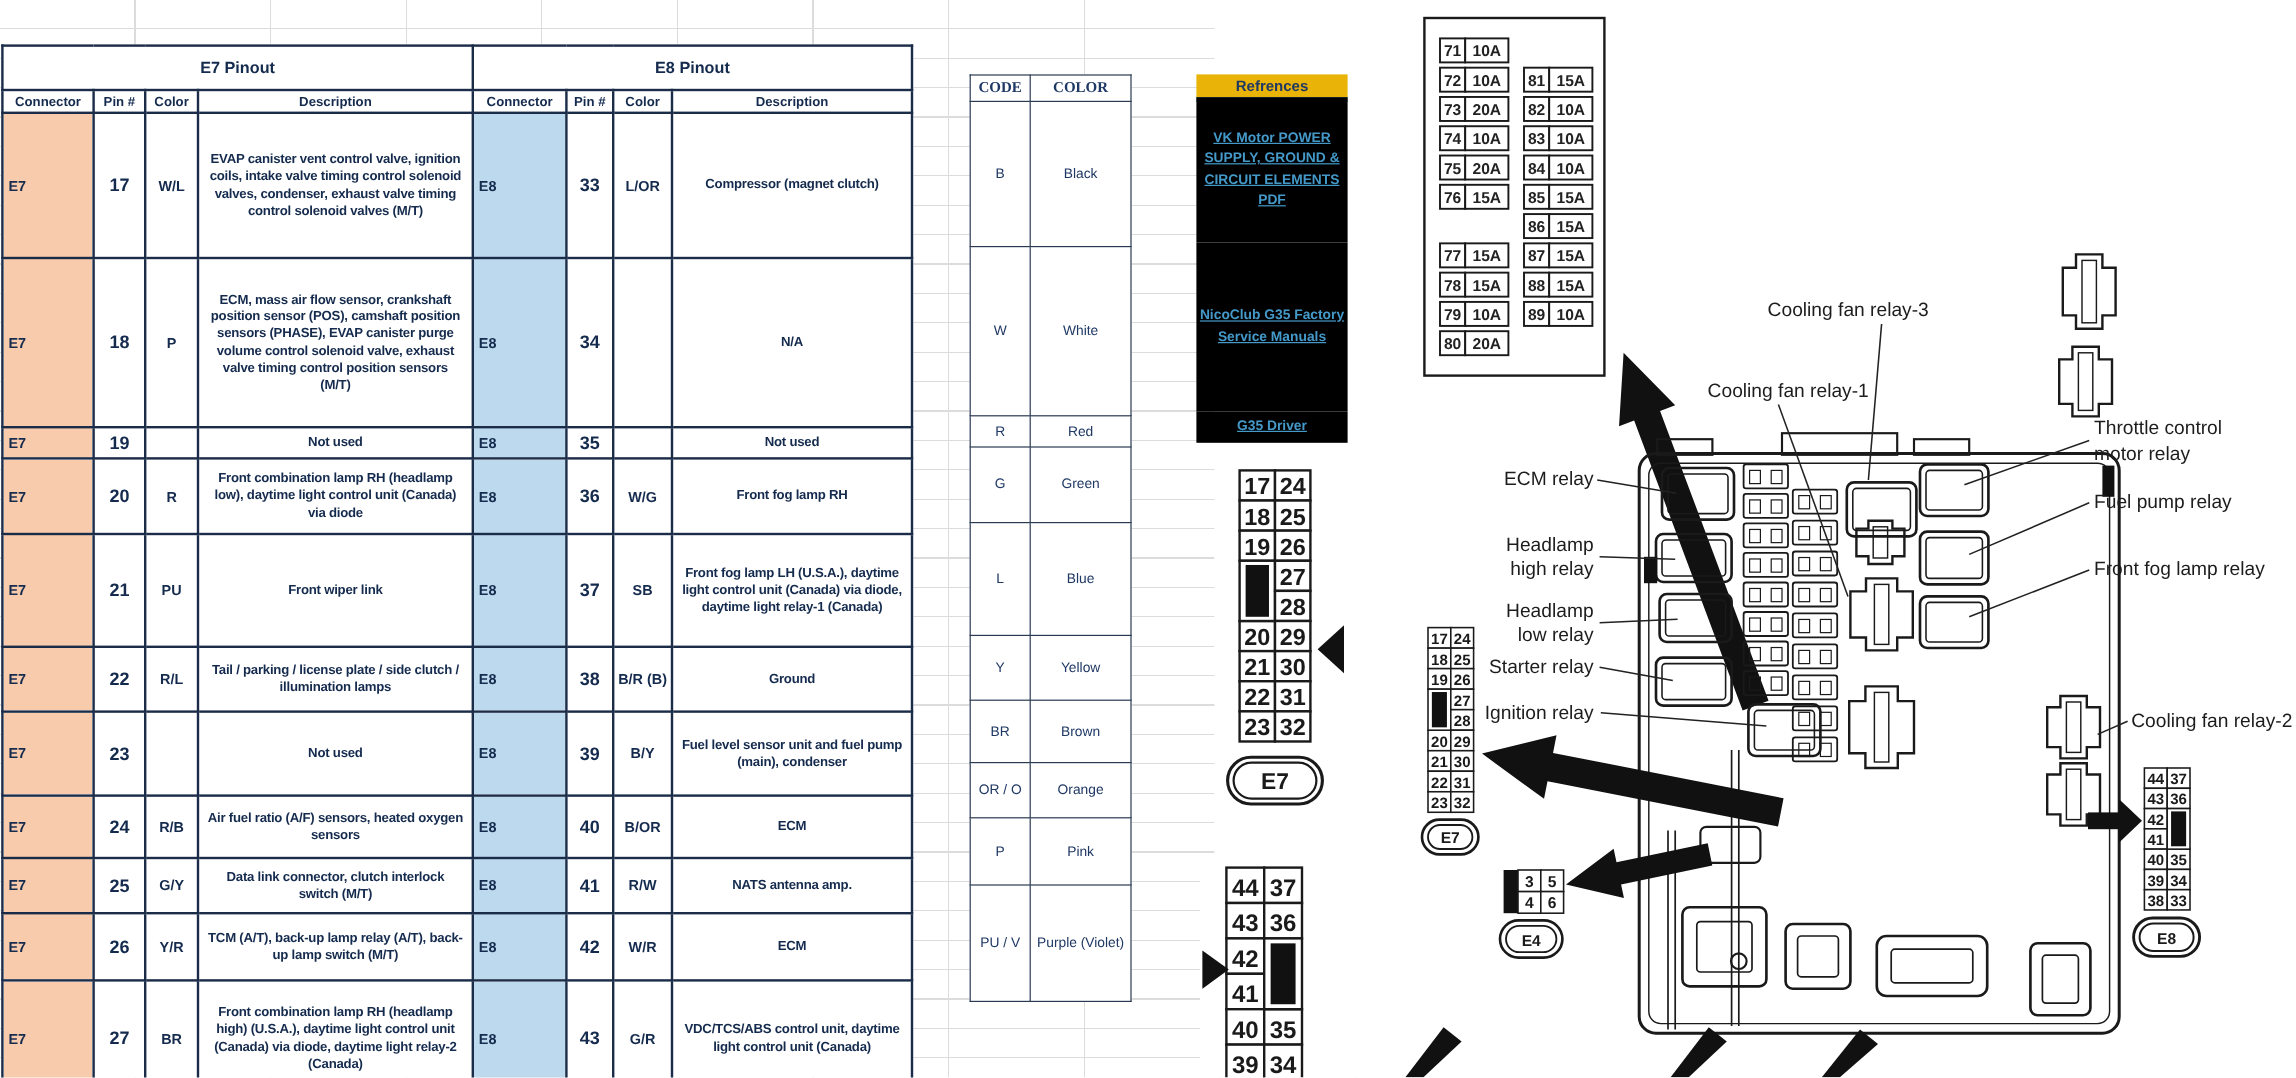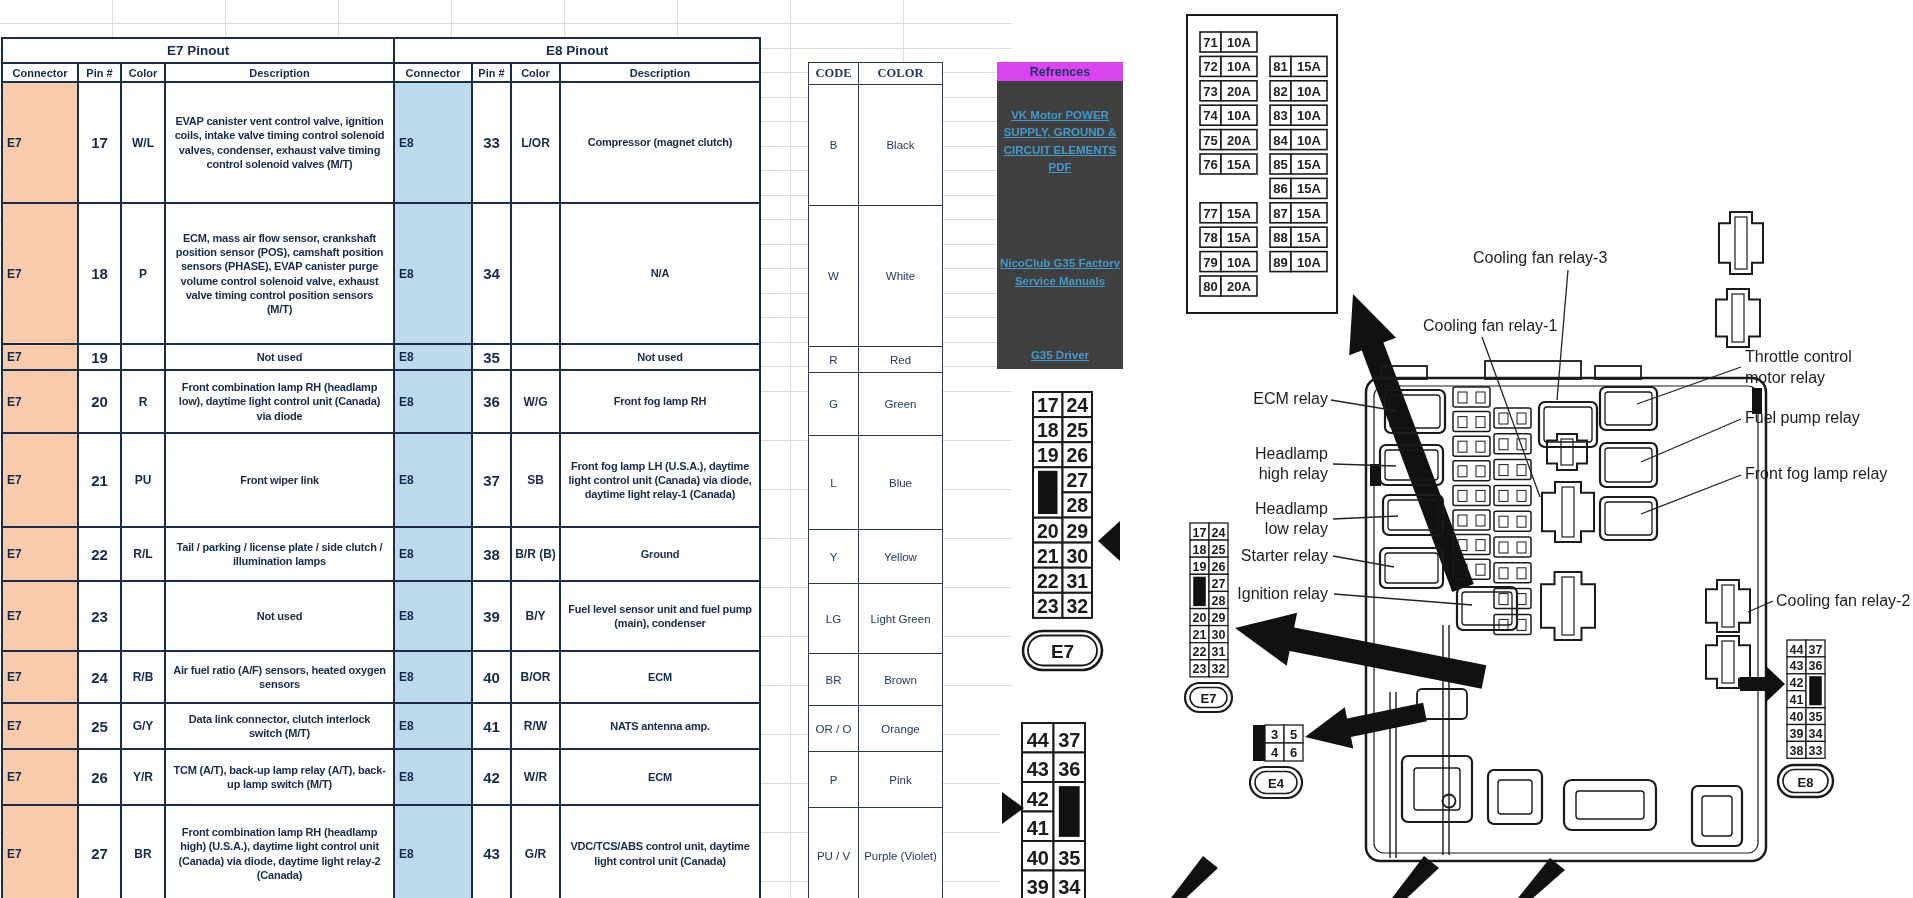--- a/index.html
+++ b/index.html
@@ -24,23 +24,23 @@
   .e8-conn{background:#BDD9EE;}
   .c-pin{text-align:center;font-size:15px;font-weight:700;}
   .c-color{text-align:center;font-size:12px;font-weight:700;border-radius:10px;}
   .c-desc{text-align:center;font-size:11px;font-weight:700;line-height:1.3;
           padding:0 7px;letter-spacing:-0.2px;}
   .legend-table{left:808px;top:62px;width:134px;}
   .legend-table th,.legend-table td{border:1.5px solid #2B3A52;color:#1F3864;text-align:center;}
   .legend-table th{font-size:12.5px;font-weight:700;height:19px;font-family:Liberation Serif, serif;}
   .legend-table td{font-size:11.5px;font-weight:500;}
   .refs{position:absolute;left:997px;top:62px;width:126px;}
-  .refs-header{height:19px;background:#d946ef;display:flex;align-items:center;justify-content:center;
+  .refs-header{height:19px;background:#eab308;display:flex;align-items:center;justify-content:center;
     font-size:12.5px;font-weight:700;color:#1F3864;border-bottom:4px solid #3FA2DB;}
-  .ref-cell{position:absolute;left:0;width:126px;background:#404040;display:flex;
+  .ref-cell{position:absolute;left:0;width:126px;background:#000000;display:flex;
     align-items:center;justify-content:center;text-align:center;padding:0 2px;box-sizing:border-box;}
   .ref-cell a{color:#4499C9;font-size:11.5px;font-weight:600;text-decoration:underline;line-height:1.5;}
   svg{position:absolute;font-family:"Liberation Sans",sans-serif;}
   .pin-cell{fill:#fff;stroke:#1a1a1a;}
   .pin-num{fill:#1a1a1a;font-weight:700;}
   .fuse-rect{fill:#fff;stroke:#1a1a1a;stroke-width:1.6;}
   .fuse-num,.fuse-amp{fill:#222;font-size:13px;font-weight:600;}
   .dlabel{fill:#1d1d1d;font-size:16px;}
   .end{text-anchor:end;}
   .leader{stroke:#222;stroke-width:1.3;fill:none;}
@@ -59,21 +59,21 @@
       <col style="width:76px">
         <col style="width:43px">
         <col style="width:44px">
         <col style="width:229px">
       <col style="width:78px">
         <col style="width:39px">
         <col style="width:49px">
         <col style="width:200px">
     </colgroup>
     <thead>
-      <tr class="group-row" style="height:25px">
+      <tr class="group-row" style="height:37px">
         <th colspan="4">E7 Pinout</th>
         <th colspan="4">E8 Pinout</th>
       </tr>
       <tr class="cols-row" style="height:19px">
         <th>Connector</th>
         <th>Pin #</th>
         <th>Color</th>
         <th>Description</th>
         <th>Connector</th>
         <th>Pin #</th>
@@ -223,24 +223,20 @@
           <td>G</td>
           <td>Green</td>
         </tr>
         <tr style="height: 94px;">
           <td>L</td>
           <td>Blue</td>
         </tr>
         <tr style="height: 54px;">
           <td>Y</td>
           <td>Yellow</td>
-        </tr>
-        <tr style="height: 70px;">
-          <td>LG</td>
-          <td>Light Green</td>
         </tr>
         <tr style="height: 52px;">
           <td>BR</td>
           <td>Brown</td>
         </tr>
         <tr style="height: 46px;">
           <td>OR / O</td>
           <td>Orange</td>
         </tr>
         <tr style="height: 56px;">

